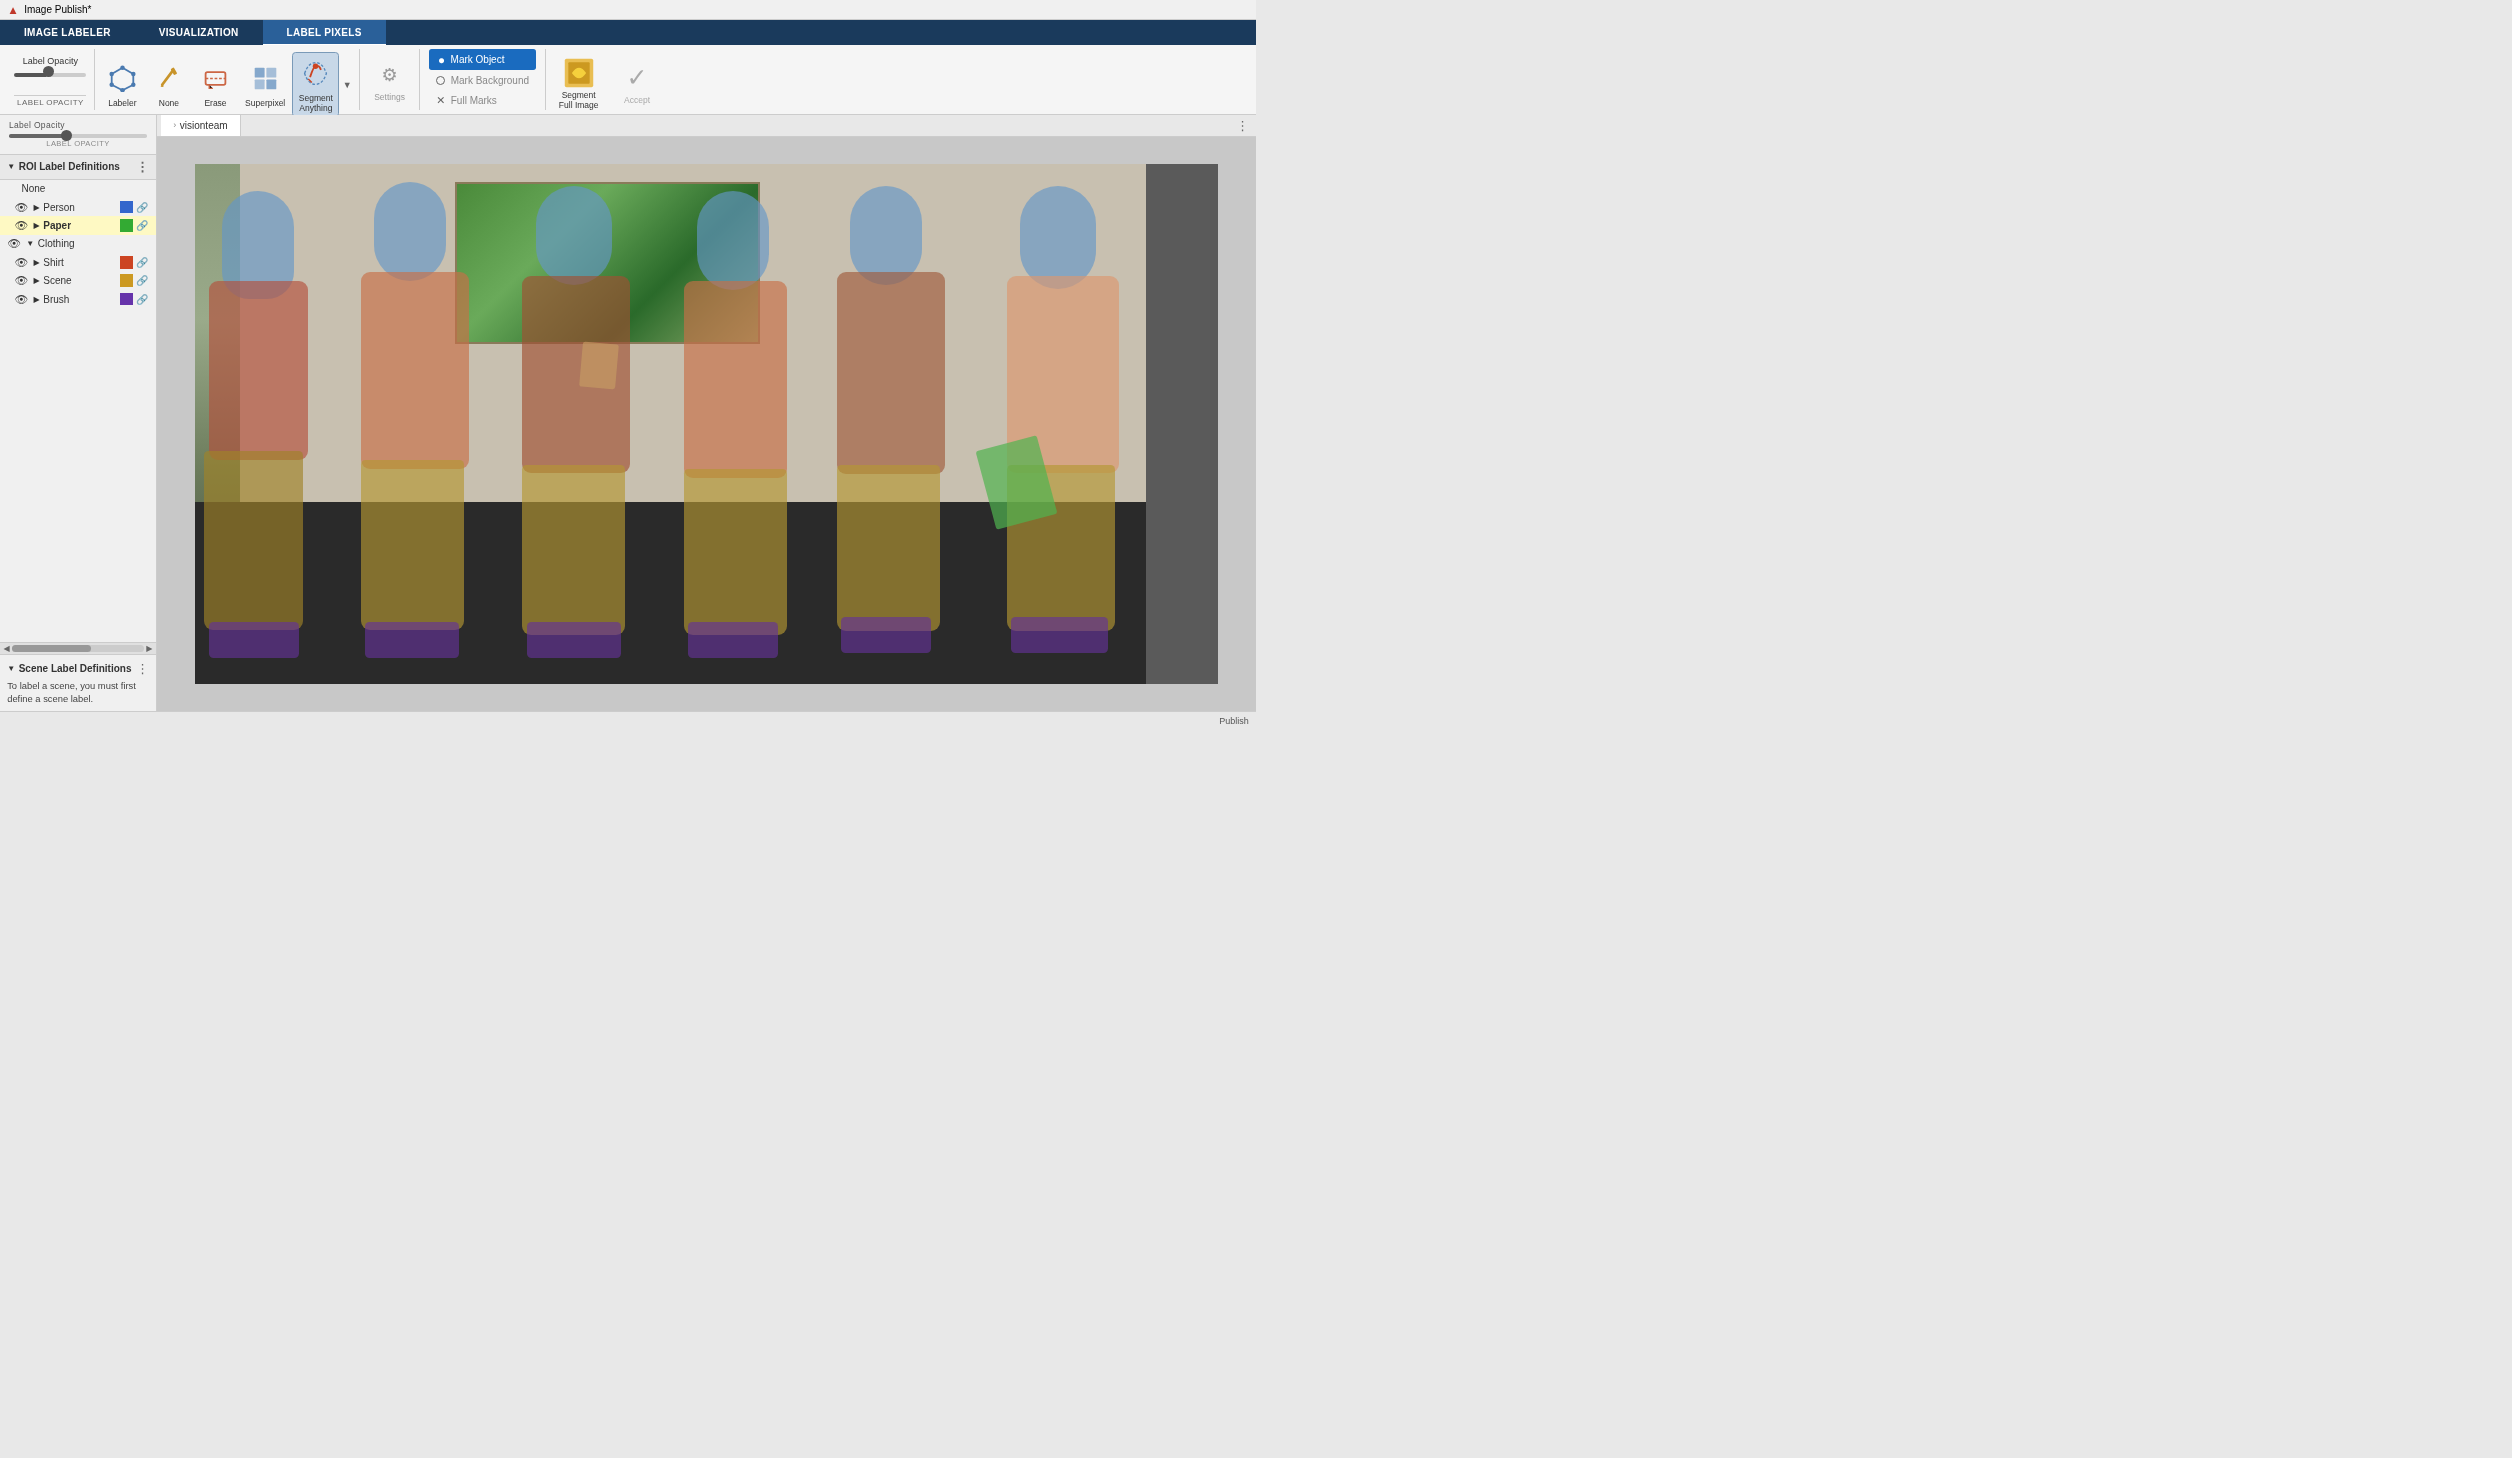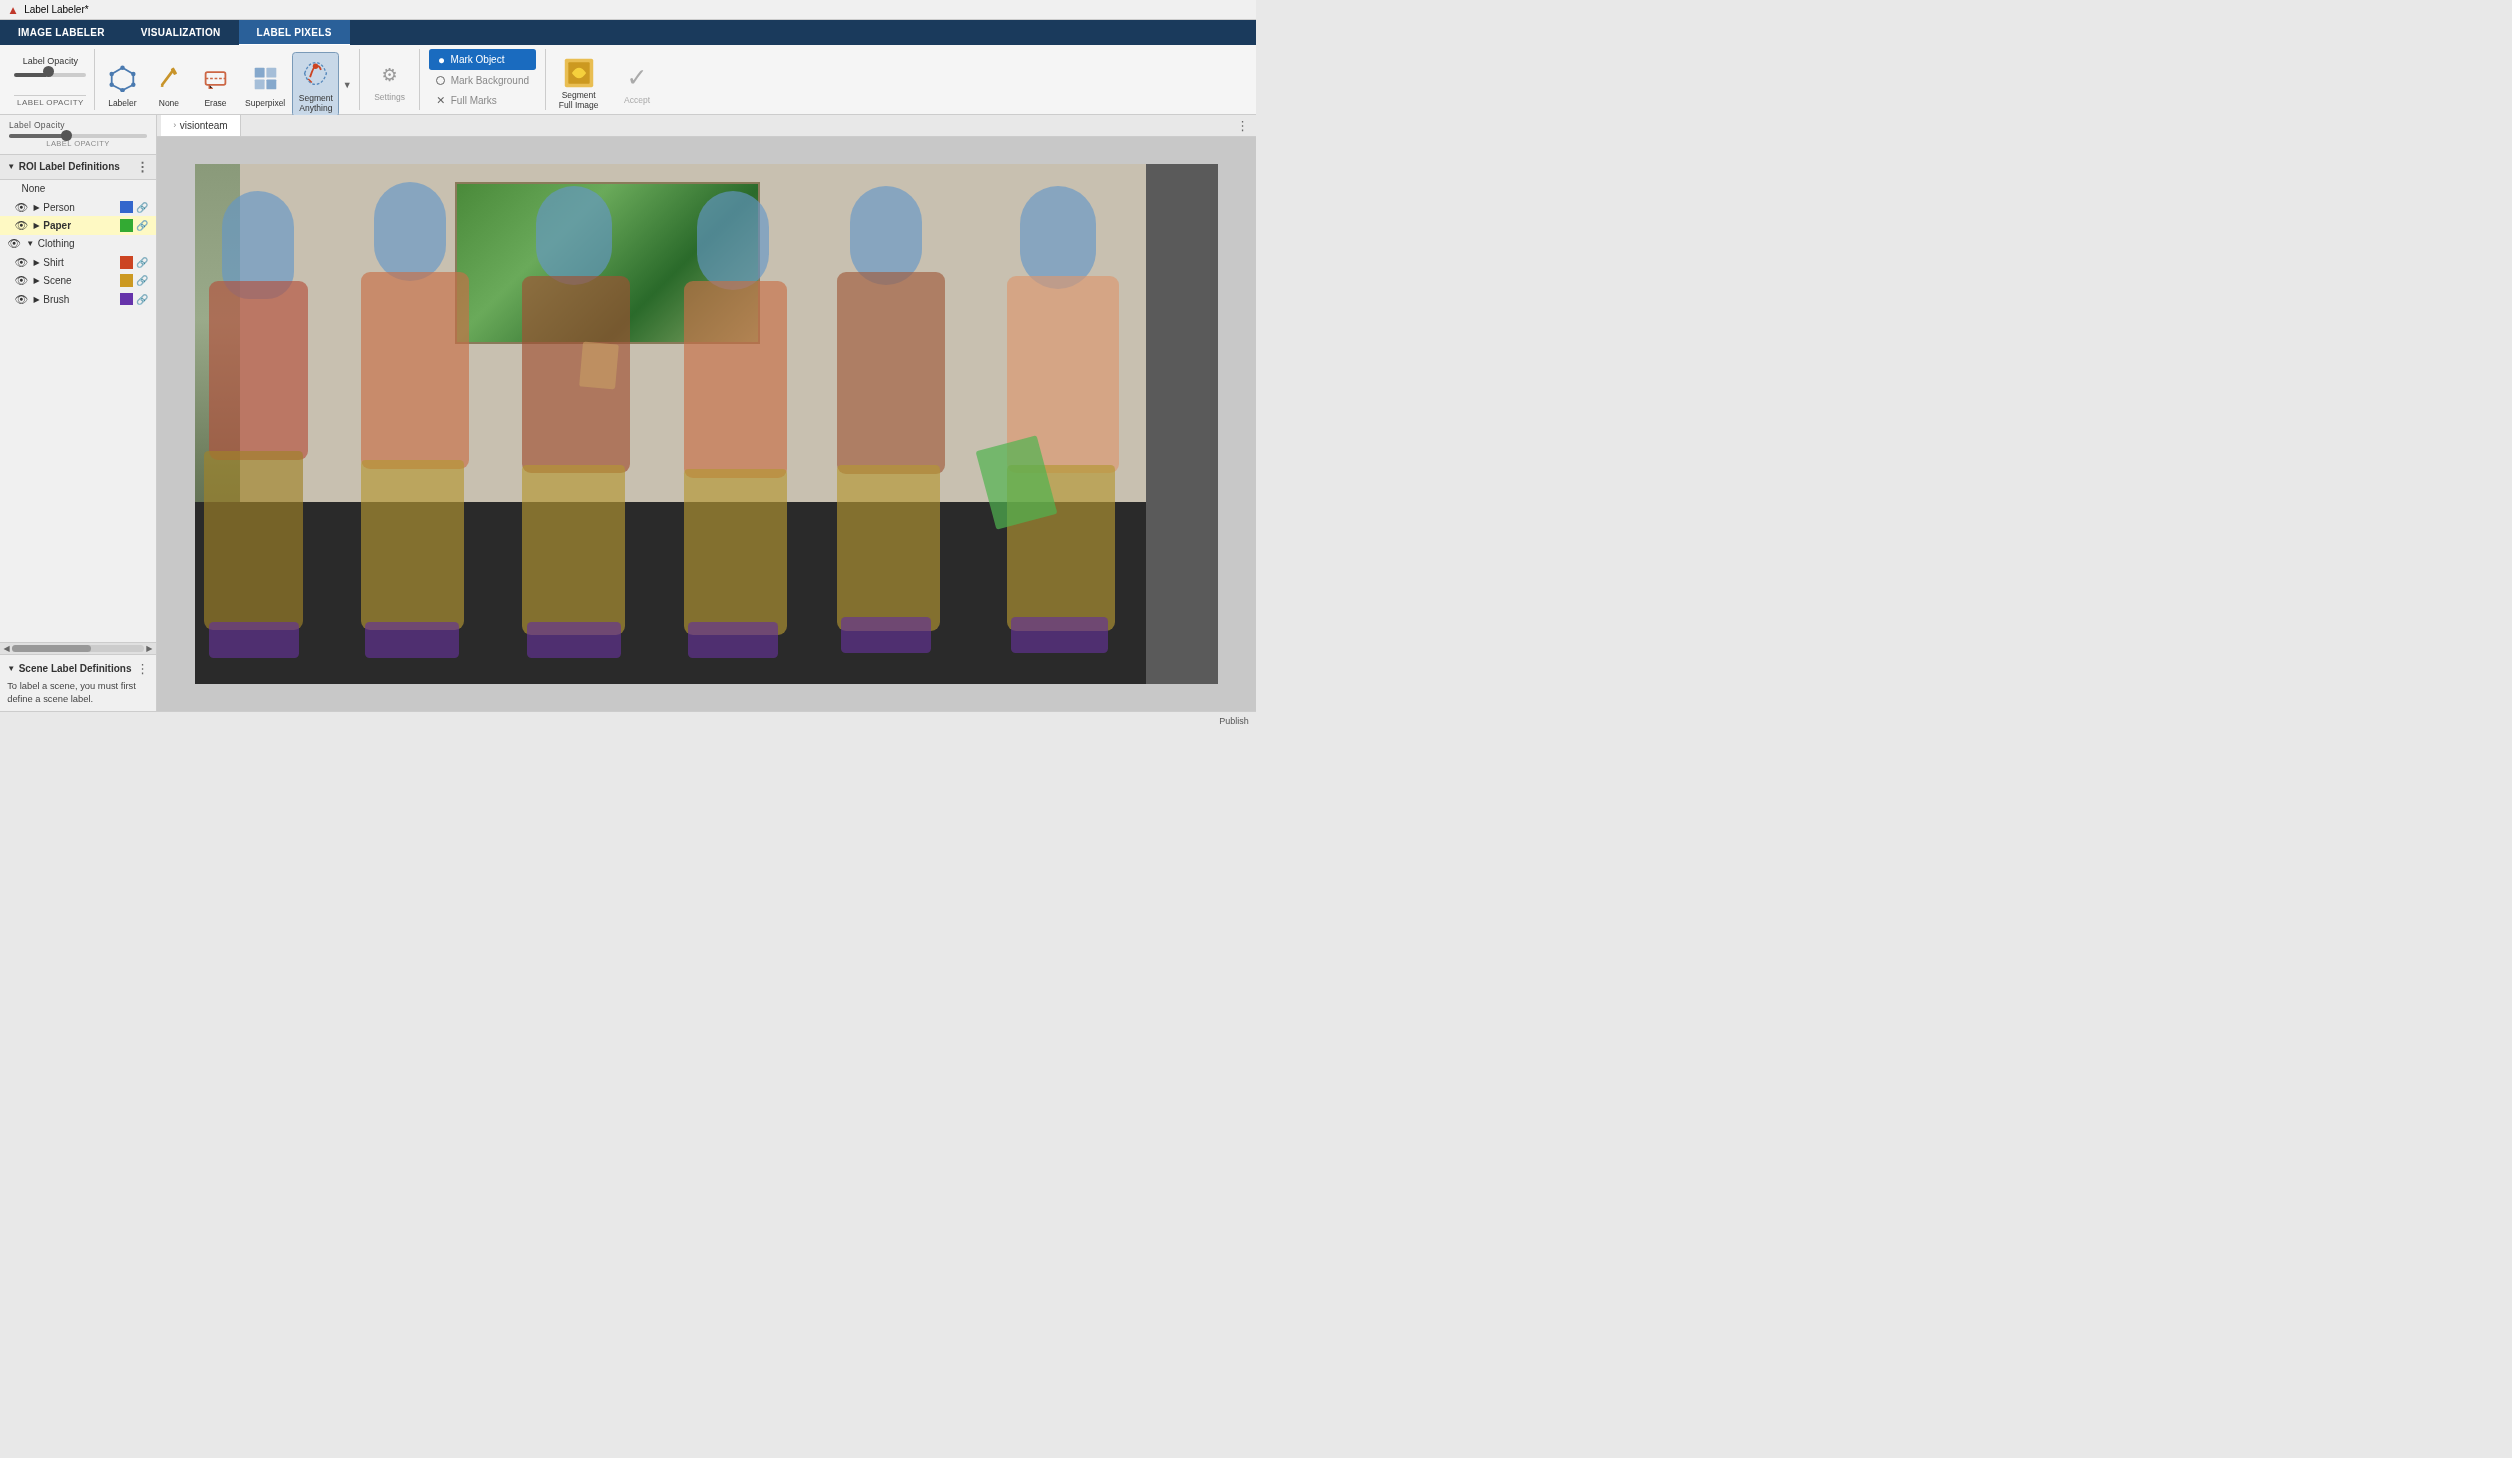--- a/index.html
+++ b/index.html
@@ -19,21 +19,21 @@
 
     
     .menu-bar {
       background: #1a3a5c;
       height: 25px;
       display: flex;
       align-items: stretch;
     }
     .menu-item {
       color: white;
-      padding: 0 18px;
+      padding: 0 24px;
       display: flex;
       align-items: center;
       font-size: 10px;
       cursor: pointer;
       font-weight: bold;
       letter-spacing: 0.3px;
     }
     .menu-item.active { background: #2a6099; border-bottom: 1.8px solid #fff; }
 
     
@@ -591,21 +591,21 @@
       flex-shrink: 0;
     }
 
     .x-mark { font-size: 10.8px; color: #666; }
   </style>
 </head>
 <body>
 
 <div class="title-bar">
   <span class="title-bar-logo">▲</span>
-  <span>Label Labeler*</span>
+  <span>Image Publish*</span>
 </div>
 
 <div class="menu-bar">
   <div class="menu-item">IMAGE LABELER</div>
   <div class="menu-item">VISUALIZATION</div>
   <div class="menu-item active">LABEL PIXELS</div>
 </div>
 
 <div class="toolbar">
 

